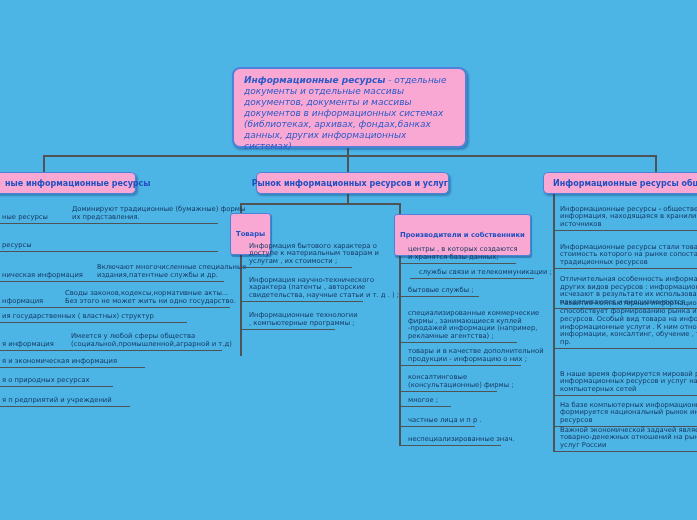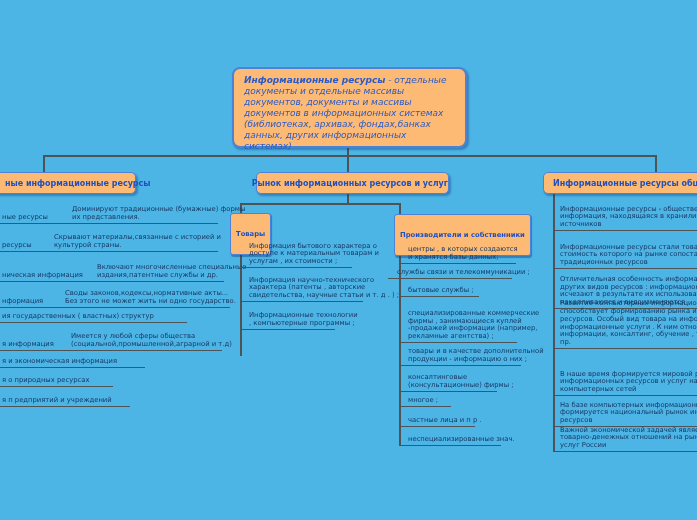--- a/index.html
+++ b/index.html
@@ -7,21 +7,21 @@
     position:relative; width:697px; height:520px; overflow:hidden;
     background:#4db4e6;
     font-family:"DejaVu Sans","Liberation Sans",sans-serif;
   }
   
   .vln,.hln{position:absolute;background:#4e5356;}
   .vln{width:2px;}
   .hln{height:2px;}
   
   .node{
-    position:absolute; background:#fdba74; border:1.6px solid #4d82d6;
+    position:absolute; background:#f9a8d4; border:1.6px solid #4d82d6;
     border-radius:5px; box-shadow:1.5px 2px 2px rgba(18,60,125,.40);
     color:#2050c0; font-weight:bold; box-sizing:border-box;
   }
   .central{
     border-width:2px; border-radius:8px; font-weight:normal;
     font-style:italic; font-size:9px; line-height:11px; color:#2b5ac7;
     padding:6px 10px;
   }
   .central .b{font-weight:bold;}
   .hdr{height:22px; display:flex; align-items:center; font-size:8px;}
@@ -76,22 +76,20 @@
     <span class="hdr-txt" style="padding-left:9px">Информационные ресурсы обществ</span>
   </div>
 
   <div class="item litem" style="left:0;top:207px;width:218px;height:17px">
     <span class="lbl">ные ресурсы</span>
     <span class="nt" style="left:72px">Доминируют традиционные (бумажные) формы
 их представления.</span>
   </div>
   <div class="item litem" style="left:0;top:235px;width:218px;height:17px">
     <span class="lbl">ресурсы</span>
-    <span class="nt" style="left:54px">Скрывают материалы,связанные с историей и
-культурой страны.</span>
   </div>
   <div class="item litem" style="left:0;top:265px;width:224px;height:17px">
     <span class="lbl">ническая информация</span>
     <span class="nt" style="left:97px">Включают многочисленные специальные
 издания,патентные службы и др.</span>
   </div>
   <div class="item litem" style="left:0;top:291px;width:230px;height:17px">
     <span class="lbl">нформация</span>
     <span class="nt" style="left:65px">Своды законов,кодексы,нормативные акты...
 Без этого не может жить ни одно государство.</span>
@@ -132,21 +130,21 @@
 , компьютерные программы ;</div>
   </div>
 
   <div class="node sub" style="left:394px;top:214px">
     <span>Производители и собственники</span>
   </div>
   <div class="item" style="left:399px;top:247px;width:117px;height:17px">
     <div class="txt">центры , в которых создаются
 и хранятся базы данных;</div>
   </div>
-  <div class="item" style="left:388px;top:270px;width:124px;height:9px">
+  <div class="item" style="left:410px;top:270px;width:124px;height:9px">
     <div class="txt">службы связи и телекоммуникации ;</div>
   </div>
   <div class="item" style="left:399px;top:288px;width:80px;height:9px">
     <div class="txt">бытовые службы ;</div>
   </div>
   <div class="item" style="left:399px;top:310px;width:118px;height:33px">
     <div class="txt">специализированные коммерческие
 фирмы , занимающиеся куплей
 -продажей информации (например,
 рекламные агентства) ;</div>

